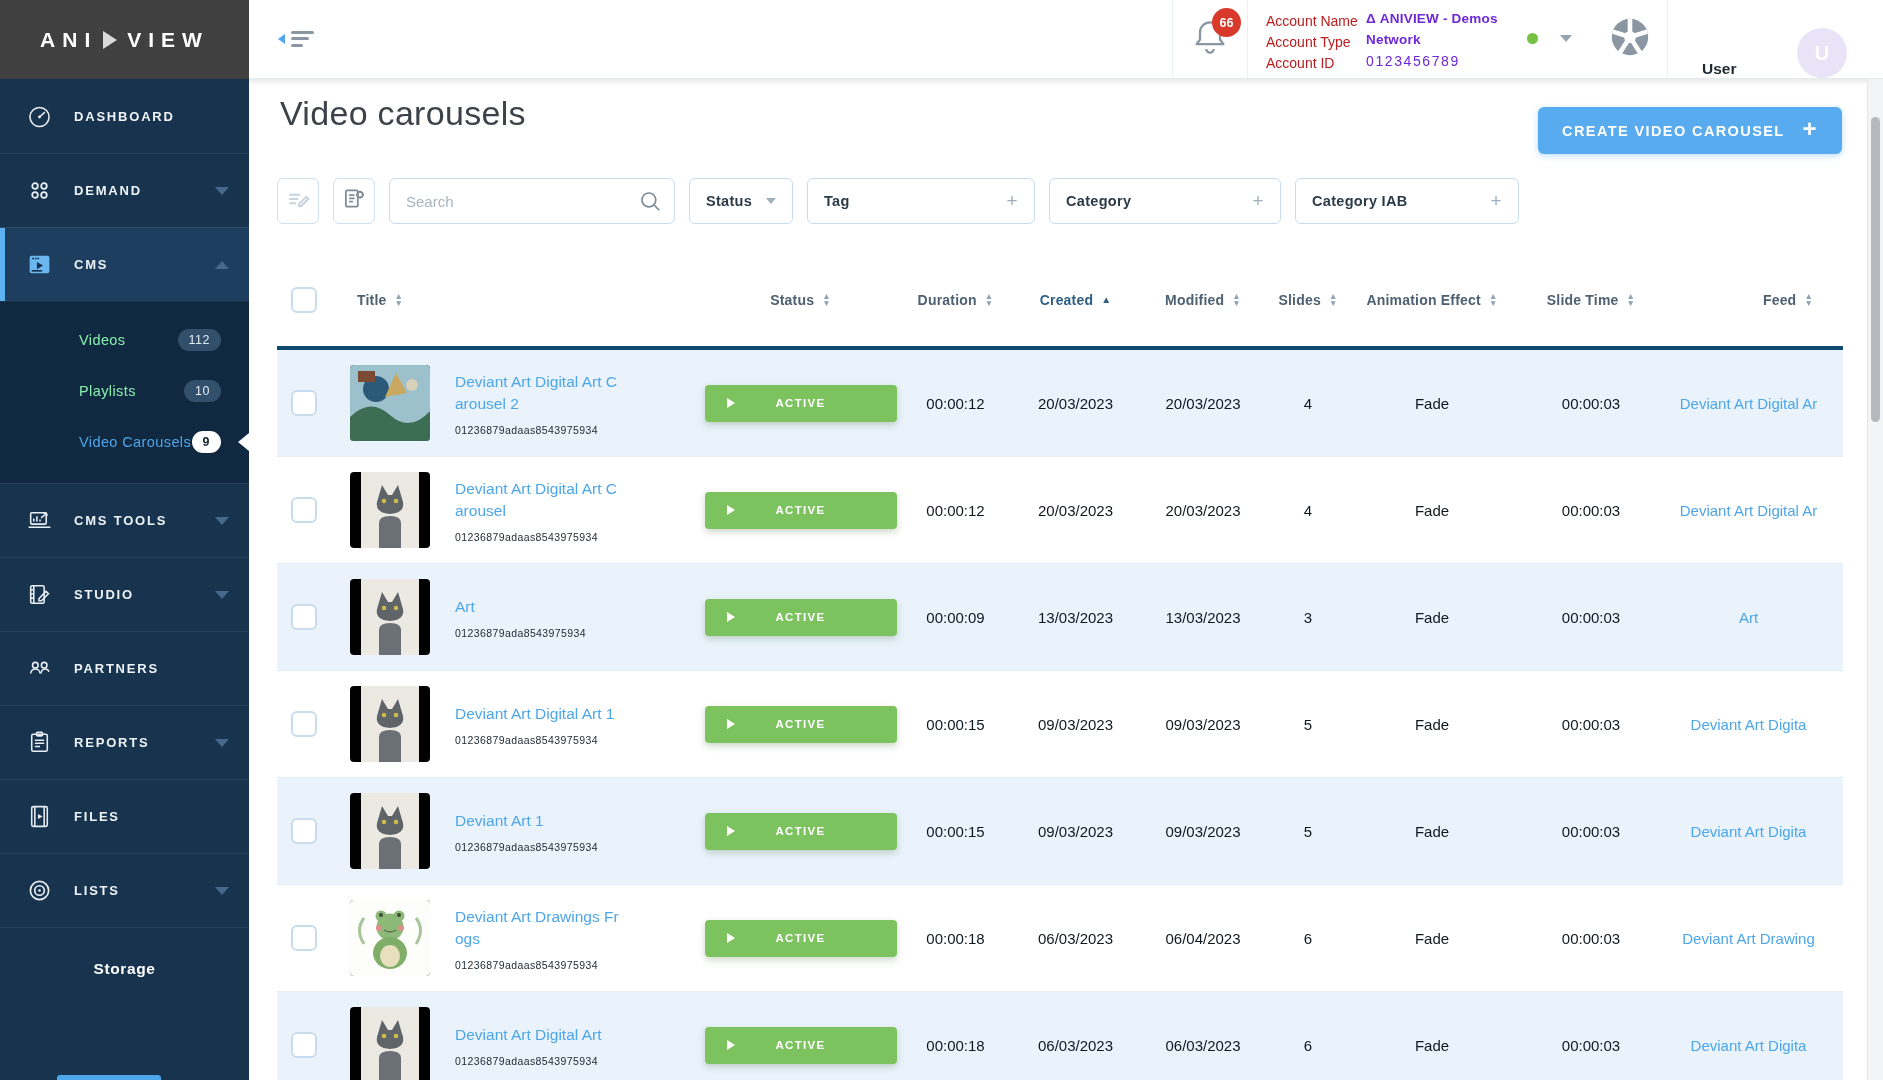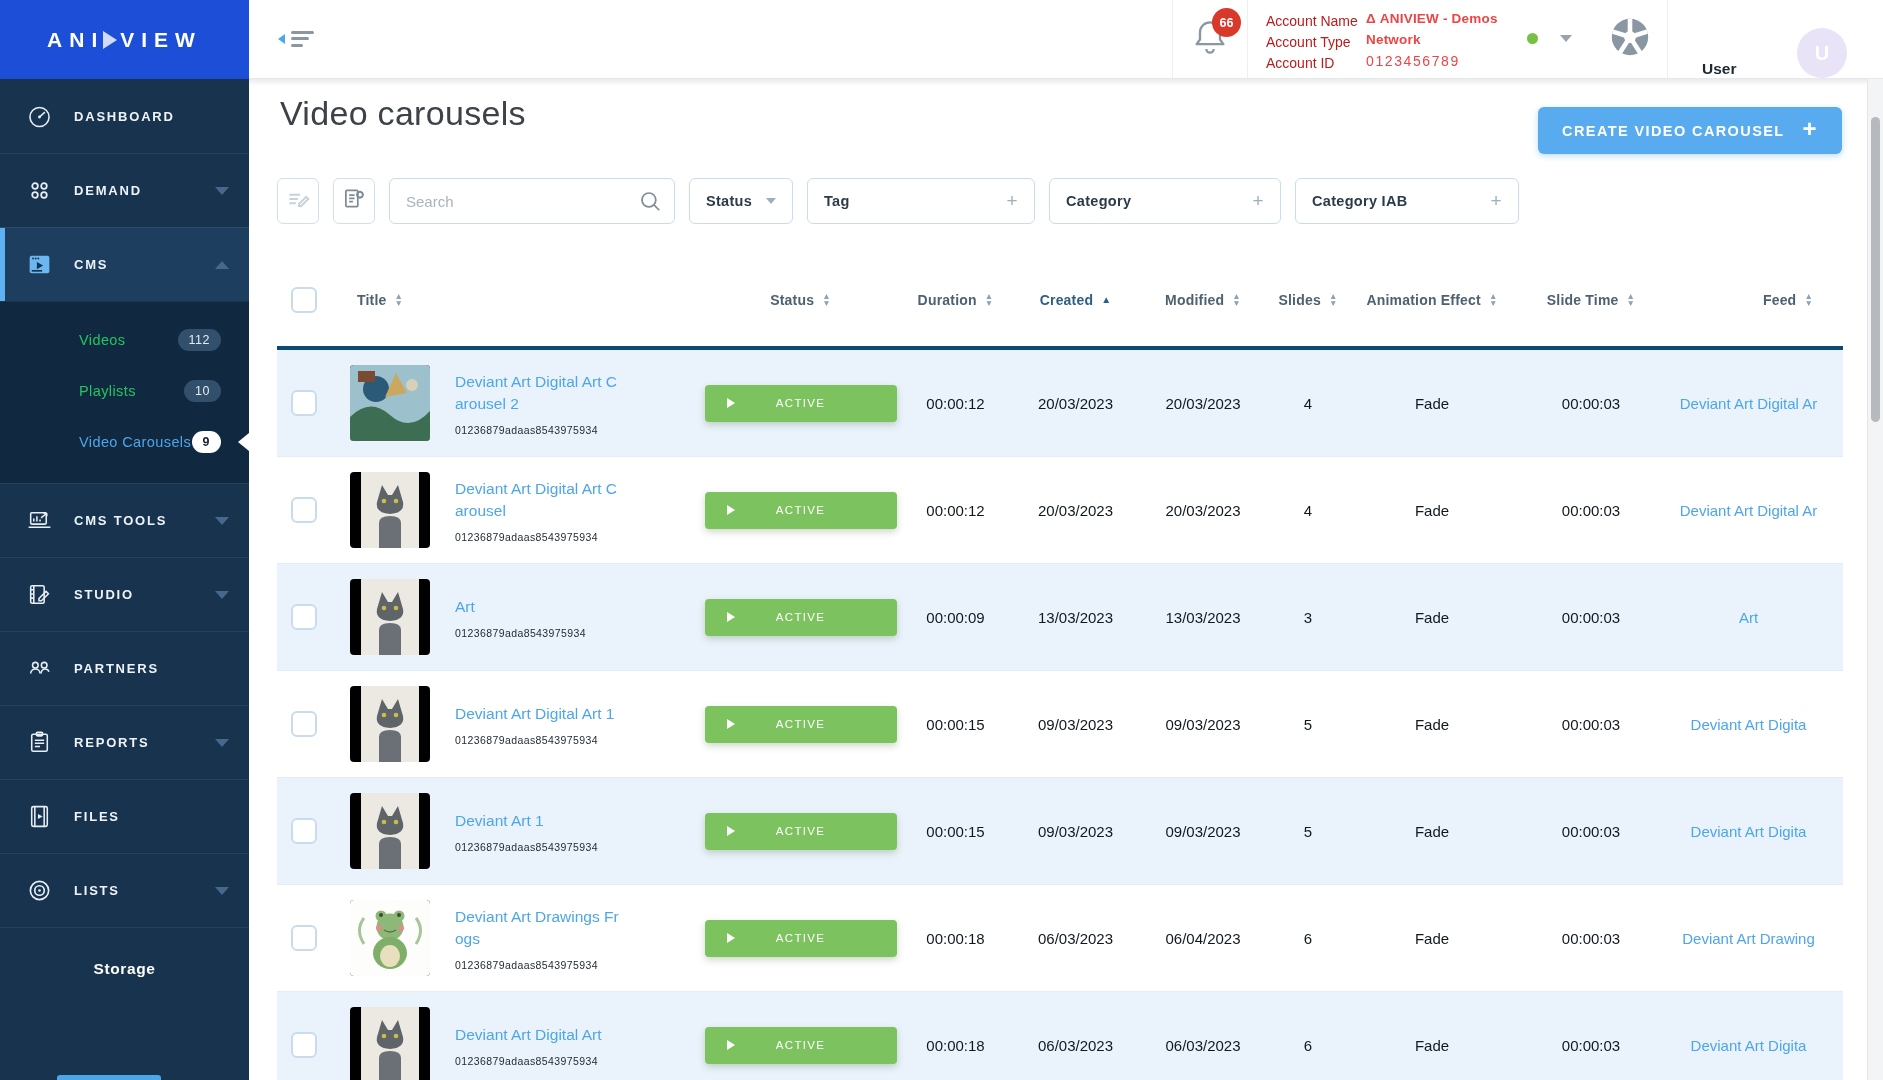--- a/index.html
+++ b/index.html
@@ -1,36 +1,36 @@
 <!DOCTYPE html>
 <html><head>
 <meta charset="utf-8">
 <style>
   *{box-sizing:border-box;margin:0;padding:0}
   body{background:#e8e8e8;font-family:"Liberation Sans",sans-serif}
   .app{position:relative;width:1883px;height:1080px;background:#fff;overflow:hidden}
 
   
   .sidebar{position:absolute;left:0;top:0;bottom:0;width:249px;background:#17334e;z-index:6}
-  .logo{height:79px;background:#1d4ed8;display:flex;align-items:center;justify-content:center;gap:3px;cursor:pointer}
+  .logo{height:79px;background:#404040;display:flex;align-items:center;justify-content:center;gap:10px;cursor:pointer}
   .logo-text{color:#fff;font-size:21px;font-weight:700;letter-spacing:7px}
   .logo-play{width:0;height:0;border-top:9px solid transparent;border-bottom:9px solid transparent;border-left:14px solid rgba(255,255,255,.8);margin-left:-4px}
   .nav-item{position:relative;height:74px;display:flex;align-items:center;padding-left:26px;border-top:1px solid rgba(255,255,255,.07);cursor:pointer}
   .nav-item:first-child{border-top:none}
   .nav-icon{width:27px;height:27px;margin-right:21px;display:flex;flex:none}
   .nav-icon svg{width:100%;height:100%}
   .nav-label{color:#eef3f8;font-size:13px;font-weight:700;letter-spacing:1.8px}
   .chev{position:absolute;right:20px;width:0;height:0;border-left:7px solid transparent;border-right:7px solid transparent}
   .chev.down{border-top:8px solid #46688a}
   .chev.up{border-bottom:8px solid #46688a}
   .nav-item.active{background:#1d3e5e}
   .nav-item.active::before{content:'';position:absolute;left:0;top:0;bottom:0;width:5px;background:#5fb2f2}
   .submenu{background:#112940;padding:12px 0 16px;border-top:1px solid rgba(255,255,255,.05)}
   .sub-item{position:relative;height:51px;display:flex;align-items:center;padding:0 28px 0 79px;cursor:pointer}
-  .sub-label{color:#22c55e;font-size:14.5px;letter-spacing:.4px;flex:1}
+  .sub-label{color:#86efac;font-size:14.5px;letter-spacing:.4px;flex:1}
   .sub-item.active .sub-label{color:#4da6ea}
   .badge{background:#32506c;color:#e3ebf2;font-size:12.5px;border-radius:12px;padding:4px 11px;letter-spacing:.5px}
   .badge-active{background:#fff;color:#16222e;font-weight:700}
   .marker{position:absolute;right:0;top:50%;transform:translateY(-50%);width:0;height:0;border-top:9px solid transparent;border-bottom:9px solid transparent;border-right:11px solid #fff}
   .storage{border-top:1px solid rgba(255,255,255,.07);padding-top:32px;text-align:center}
   .storage-label{color:#fff;font-size:15.5px;font-weight:700;letter-spacing:.6px}
   .storage-bar{position:absolute;left:57px;bottom:-2px;width:104px;height:7px;background:#4da6ea;border-radius:3px}
 
   
   .topbar{position:absolute;left:249px;right:0;top:0;height:79px;background:#fff;border-bottom:1px solid #e4e9ee;z-index:5}
@@ -39,21 +39,21 @@
   .burger-lines i{display:block;height:3px;background:#8a97a3;border-radius:2px;margin:3.5px 0}
   .burger-lines i:nth-child(1){width:23px}
   .burger-lines i:nth-child(2){width:18px}
   .burger-lines i:nth-child(3){width:12px}
   .tb-right{position:absolute;right:0;top:0;height:100%;display:flex;align-items:stretch}
   .tb-bell{width:76px;border-left:1px solid #e9f0f6;border-right:1px solid #e9f0f6;display:flex;align-items:center;justify-content:center;position:relative;cursor:pointer}
   .bell-badge{position:absolute;top:8px;right:6px;min-width:29px;height:29px;border-radius:50%;background:#d8392b;color:#fff;font-size:12.5px;font-weight:700;display:flex;align-items:center;justify-content:center}
   .tb-account{width:345px;position:relative;padding:11px 0 0 18px;cursor:pointer}
   .acct-row{display:flex;margin-bottom:3px}
   .acct-label{width:100px;color:#b91c1c;font-size:14px;padding-top:2px;flex:none}
-  .acct-value{color:#ef4444;font-size:13.5px;font-weight:700;letter-spacing:.2px}
+  .acct-value{color:#6d28d9;font-size:13.5px;font-weight:700;letter-spacing:.2px}
   .acct-value.id{font-weight:400;font-size:14px;letter-spacing:1.6px}
   .status-dot{position:absolute;right:55px;top:33px;width:11px;height:11px;border-radius:50%;background:#76c043}
   .acct-caret{position:absolute;right:21px;top:35px;width:0;height:0;border-left:6px solid transparent;border-right:6px solid transparent;border-top:7px solid #97a4ae}
   .tb-wheel{width:75px;border-right:1px solid #e9f0f6;display:flex;align-items:center;justify-content:center;cursor:pointer}
   .tb-user{width:215px;display:flex;align-items:flex-end;cursor:pointer}
   .user-label{margin-left:34px;font-size:15.5px;font-weight:700;color:#1d2830}
   .avatar{margin-left:auto;margin-right:36px;width:50px;height:50px;border-radius:50%;background:#e9e3f7;color:#fff;font-size:20px;font-weight:700;display:flex;align-items:center;justify-content:center}
 
   
   .main{position:absolute;left:249px;top:79px;right:0;bottom:0;background:#fff}
@@ -94,21 +94,21 @@
   .tr-alt{background:#eaf3fc}
   .td{display:flex;align-items:center;justify-content:center;font-size:15px;color:#10181f;height:100%}
   .td-title{justify-content:flex-start;padding-left:17px}
   .thumb{width:80px;height:76px;border-radius:4px;background:#000;margin-right:25px;flex:none;display:flex;justify-content:center;overflow:hidden;cursor:pointer}
   .thumb svg{height:100%}
   .title-wrap{width:172px}
   .title-link{display:inline-block;max-width:166px;color:#4da6ea;font-size:15.5px;line-height:1.42;word-break:break-all;cursor:pointer}
   .video-id{margin-top:9px;font-size:10.5px;color:#232d36;letter-spacing:.4px;white-space:nowrap}
   .status-btn{position:relative;width:192px;height:37px;background:#7cc35f;border:none;border-radius:4px;color:#fff;display:flex;align-items:center;justify-content:center;cursor:pointer;box-shadow:0 3px 7px rgba(60,100,40,.25);font-family:inherit}
   .status-play{position:absolute;left:22px;width:0;height:0;border-top:5.5px solid transparent;border-bottom:5.5px solid transparent;border-left:8px solid #fff}
-  .status-label{font-size:11.5px;font-weight:400;letter-spacing:1.3px}
+  .status-label{font-size:11.5px;font-weight:700;letter-spacing:1.3px}
   .td-feed{justify-content:center;padding-right:12px;white-space:nowrap;overflow:hidden}
   .feed-link{color:#4da6ea;cursor:pointer}
 
   
   .scrollbar{position:absolute;right:0;top:79px;bottom:0;width:16px;background:#f3f4f5;border-left:1px solid #e4e6e8;z-index:7}
   .scroll-thumb{position:absolute;left:3px;right:3px;top:38px;height:305px;background:#b6babf;border-radius:6px;cursor:pointer}
 </style>
 </head>
 <body>
 

